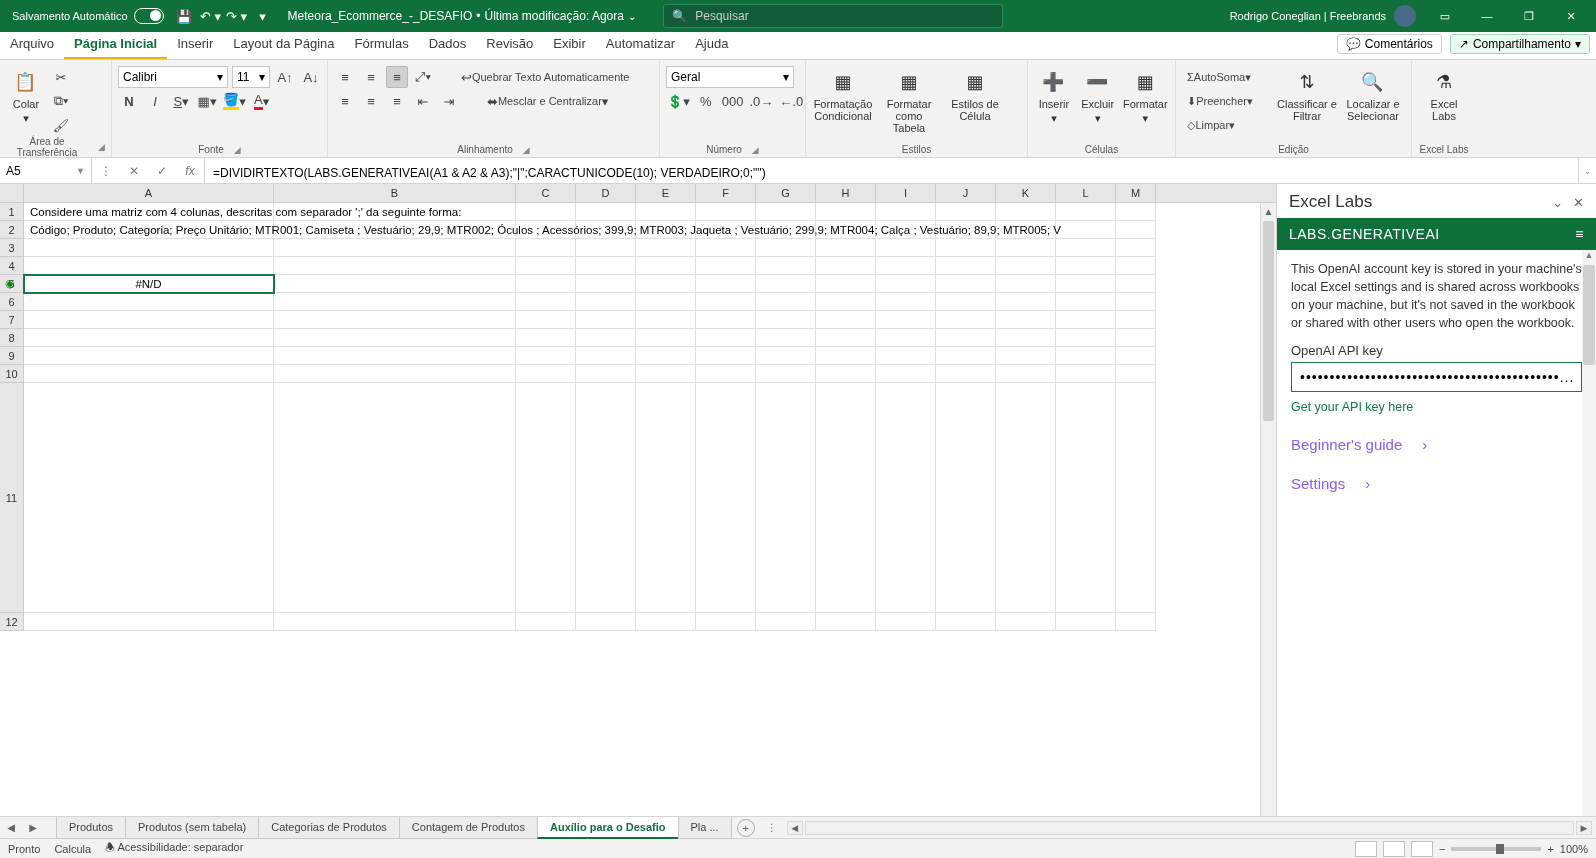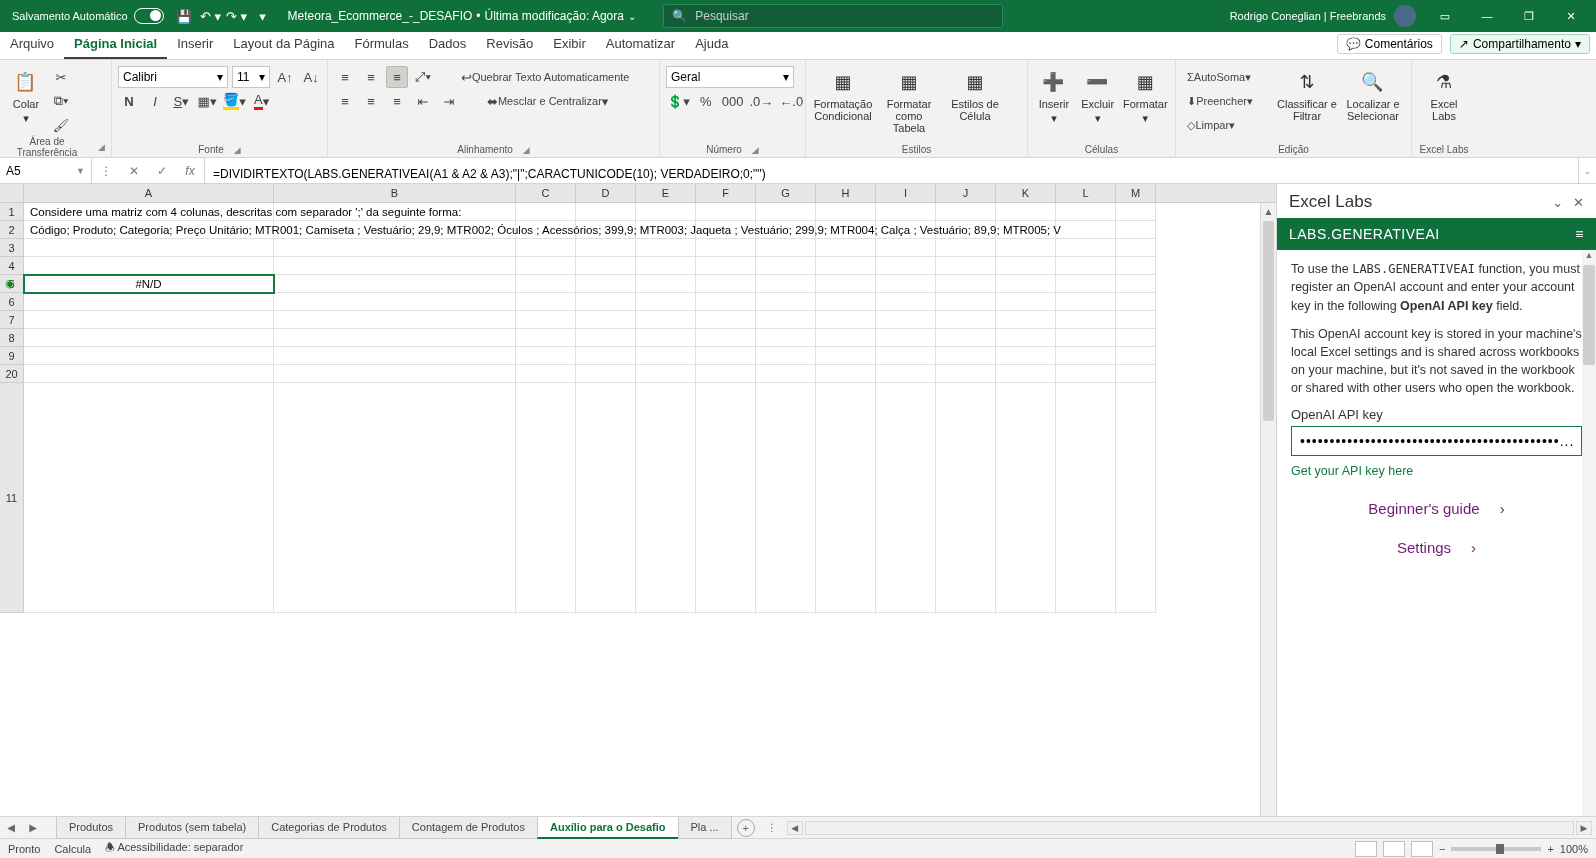--- a/index.html
+++ b/index.html
@@ -14,21 +14,21 @@
 .titlebar .filename { flex:0 0 auto; margin:0 12px; font-size:12px; display:flex; align-items:center; gap:4px; }
 .search-box { flex:0 0 340px; height:24px; background:#135c38; border:1px solid #2a8a5a; border-radius:3px; display:flex; align-items:center; padding:0 8px; gap:8px; color:#ccc; font-size:12px; margin-left:15px; }
 .titlebar .spacer { flex:1; }
 .titlebar .user { display:flex; align-items:center; gap:8px; font-size:11px; margin-right:8px; }
 .avatar { width:22px; height:22px; border-radius:50%; background:#4a6a8a; }
 .win-btn { width:42px; height:32px; display:flex; align-items:center; justify-content:center; color:#fff; font-size:11px; }
 
 
 .menurow { height:28px; background:#fff; border-bottom:1px solid #d4d4d4; display:flex; align-items:flex-end; position:relative; }
 .menurow .tab { padding:4px 10px 6px; font-size:13px; color:#3b3b3b; border-bottom:2px solid transparent; }
-.menurow .tab.active { border-bottom:2px solid #404040; color:#0f703b; font-weight:600; }
+.menurow .tab.active { border-bottom:2px solid #eab308; color:#0f703b; font-weight:600; }
 .menurow .right-btns { position:absolute; right:6px; top:2px; display:flex; gap:8px; }
 .menurow .right-btns .rb { border:1px solid #cfcfcf; border-radius:3px; padding:2px 8px; font-size:12px; display:flex; align-items:center; gap:4px; }
 
 
 .ribbon { height:98px; background:#f3f2f1; border-bottom:1px solid #d4d4d4; display:flex; }
 .group { border-right:1px solid #e1dfdd; padding:4px 6px 0; display:flex; flex-direction:column; justify-content:space-between; }
 .group-label { font-size:10px; color:#555; text-align:center; padding-bottom:2px; display:flex; justify-content:center; align-items:center; gap:10px;}
 .group-label .dlg { font-size:9px; color:#888;}
 .group-body { display:flex; gap:4px; align-items:flex-start; padding-top:2px; }
 .icon-btn { min-width:22px; height:22px; display:flex; align-items:center; justify-content:center; border:1px solid transparent; border-radius:2px; font-size:13px; color:#444; }
@@ -36,21 +36,21 @@
 .combo { height:22px; border:1px solid #c8c6c4; background:#fff; display:flex; align-items:center; padding:0 4px; font-size:12px; }
 .big-btn { display:flex; flex-direction:column; align-items:center; justify-content:center; gap:2px; width:62px; text-align:center; font-size:11px; color:#333; padding-top:2px; }
 .big-btn .ico { width:28px; height:28px; display:flex; align-items:center; justify-content:center; font-size:18px; }
 .stack { display:flex; flex-direction:column; gap:2px; }
 
 
 .namefx { height:26px; border-bottom:1px solid #d4d4d4; display:flex; align-items:stretch; }
 .namebox { width:92px; border-right:1px solid #d4d4d4; display:flex; align-items:center; padding:0 6px; justify-content:space-between; font-size:12px;}
 .fxbtns { display:flex; align-items:center; border-right:1px solid #d4d4d4;}
 .fxbtns span { width:28px; text-align:center; color:#777; font-size:12px; }
-.fxbar { flex:1; display:flex; align-items:center; padding:16px 8px; font-size:12px; }
+.fxbar { flex:1; display:flex; padding:8px 8px; font-size:12px; }
 
 
 .work { display:flex; height:calc(858px - 32px - 28px - 98px - 26px - 22px - 20px); }
 .sheet-wrap { flex:1; display:flex; flex-direction:column; position:relative; }
 .colhdr { height:19px; display:flex; background:#e6e6e6; border-bottom:1px solid #ccc; }
 .colhdr .corner { width:24px; border-right:1px solid #ccc; background:#e6e6e6;}
 .colhdr .ch { border-right:1px solid #ccc; text-align:center; font-size:11px; color:#333; display:flex; align-items:center; justify-content:center;}
 .rows { overflow:hidden; }
 .row { display:flex; height:18px; }
 .row .rh { width:24px; background:#e6e6e6; border-right:1px solid #ccc; border-bottom:1px solid #ccc; font-size:11px; display:flex; align-items:center; justify-content:center; color:#333;}
@@ -68,21 +68,21 @@
 .tp-head { padding:8px 12px 6px; display:flex; align-items:center; justify-content:space-between; }
 .tp-head h2 { font-size:17px; font-weight:400; color:#333; }
 .tp-head .ctl { display:flex; gap:10px; color:#666; font-size:13px;}
 .tp-banner { background:#0f703b; color:#fff; padding:8px 12px; font-size:14px; letter-spacing:0.5px; display:flex; justify-content:space-between; align-items:center;}
 .tp-body { padding:10px 14px; font-size:12.5px; color:#333; overflow:auto; flex:1; position:relative; }
 .tp-body p { margin-bottom:10px; line-height:1.45; }
 .tp-body b { font-weight:600;}
 .tp-body .mono { font-family:'Consolas',monospace; font-size:12px;}
 .api-input { width:100%; border:1px solid #107c41; padding:6px 8px; margin-top:4px; letter-spacing:1px; font-size:14px;}
 .link { color:#107c41; margin-top:8px; }
-.tp-nav { font-size:15px; margin-top:22px; display:flex; align-items:center; gap:20px; color:#701a75;justify-content:center; }
+.tp-nav { font-size:15px; margin-top:22px; display:flex; align-items:center; gap:20px; color:#8b5cf6; }
 .tp-scroll { position:absolute; right:0; top:0; bottom:0; width:14px; background:#f3f3f3; }
 .tp-scroll .tarrow{ height:14px; font-size:9px; color:#777; text-align:center;}
 .tp-scroll .tthumb { margin:1px; height:100px; background:#cfcfcf; border-radius:2px; }
 
 
 .sheettabs { height:22px; background:#f3f2f1; border-top:1px solid #d4d4d4; display:flex; align-items:center; }
 .sheettabs .navbtn { width:22px; text-align:center; color:#666; font-size:10px;}
 .sheettabs .st { padding:2px 12px; border:1px solid #c8c8c8; border-top:none; background:#ececec; font-size:11px; color:#444; margin-right:-1px; height:22px; display:flex; align-items:center;}
 .sheettabs .st.active { background:#fff; border-bottom:2px solid #0f703b; color:#0f703b; font-weight:600;}
 .sheettabs .addbtn { width:18px;height:18px;border:1px solid #aaa;border-radius:50%;margin:0 6px;display:flex;align-items:center;justify-content:center;font-size:11px;color:#666;}
@@ -489,37 +489,53 @@
           <div class="cell" style="width:60px;"></div>
           <div class="cell" style="width:60px;"></div>
           <div class="cell" style="width:60px;"></div>
           <div class="cell" style="width:60px;"></div>
           <div class="cell" style="width:60px;"></div>
           <div class="cell" style="width:60px;"></div>
           <div class="cell" style="width:60px;"></div>
           <div class="cell" style="width:40px;"></div>
         </div>
       <div class="row">
-          <div class="rh">20</div>
+          <div class="rh">10</div>
           <div class="cell" style="width:250px;"></div>
           <div class="cell" style="width:242px;"></div>
           <div class="cell" style="width:60px;"></div>
           <div class="cell" style="width:60px;"></div>
           <div class="cell" style="width:60px;"></div>
           <div class="cell" style="width:60px;"></div>
           <div class="cell" style="width:60px;"></div>
           <div class="cell" style="width:60px;"></div>
           <div class="cell" style="width:60px;"></div>
           <div class="cell" style="width:60px;"></div>
           <div class="cell" style="width:60px;"></div>
           <div class="cell" style="width:60px;"></div>
           <div class="cell" style="width:40px;"></div>
         </div>
       <div class="row tall">
           <div class="rh">11</div>
+          <div class="cell" style="width:250px;"></div>
+          <div class="cell" style="width:242px;"></div>
+          <div class="cell" style="width:60px;"></div>
+          <div class="cell" style="width:60px;"></div>
+          <div class="cell" style="width:60px;"></div>
+          <div class="cell" style="width:60px;"></div>
+          <div class="cell" style="width:60px;"></div>
+          <div class="cell" style="width:60px;"></div>
+          <div class="cell" style="width:60px;"></div>
+          <div class="cell" style="width:60px;"></div>
+          <div class="cell" style="width:60px;"></div>
+          <div class="cell" style="width:60px;"></div>
+          <div class="cell" style="width:40px;"></div>
+        </div>
+      <div class="row">
+          <div class="rh">12</div>
           <div class="cell" style="width:250px;"></div>
           <div class="cell" style="width:242px;"></div>
           <div class="cell" style="width:60px;"></div>
           <div class="cell" style="width:60px;"></div>
           <div class="cell" style="width:60px;"></div>
           <div class="cell" style="width:60px;"></div>
           <div class="cell" style="width:60px;"></div>
           <div class="cell" style="width:60px;"></div>
           <div class="cell" style="width:60px;"></div>
           <div class="cell" style="width:60px;"></div>
@@ -540,23 +556,20 @@
       <div class="ctl">
           <span>⌄</span>
           <span>✕</span>
         </div>
     </div>
     <div class="tp-banner">
       <span>LABS.GENERATIVEAI</span>
       <span>≡</span>
     </div>
     <div class="tp-body">
-      <p>
-        <span>To use the </span><span class="mono">LABS.GENERATIVEAI</span><span> function, you must register an OpenAI account and enter your account key in the following </span><b>OpenAI API key</b><span> field.</span>
-      </p>
       <p>This OpenAI account key is stored in your machine's local Excel settings and is shared across workbooks on your machine, but it's not saved in the workbook or shared with other users who open the workbook.</p>
       <div style="font-size:13px;margin-top:4px;">OpenAI API key</div>
       <input class="api-input" value="••••••••••••••••••••••••••••••••••••••••••••..." style="">
       <div class="link">Get your API key here</div>
       <div class="tp-nav">
           <span>Beginner's guide</span>
           <span>›</span>
         </div>
       <div class="tp-nav">
           <span>Settings</span>

